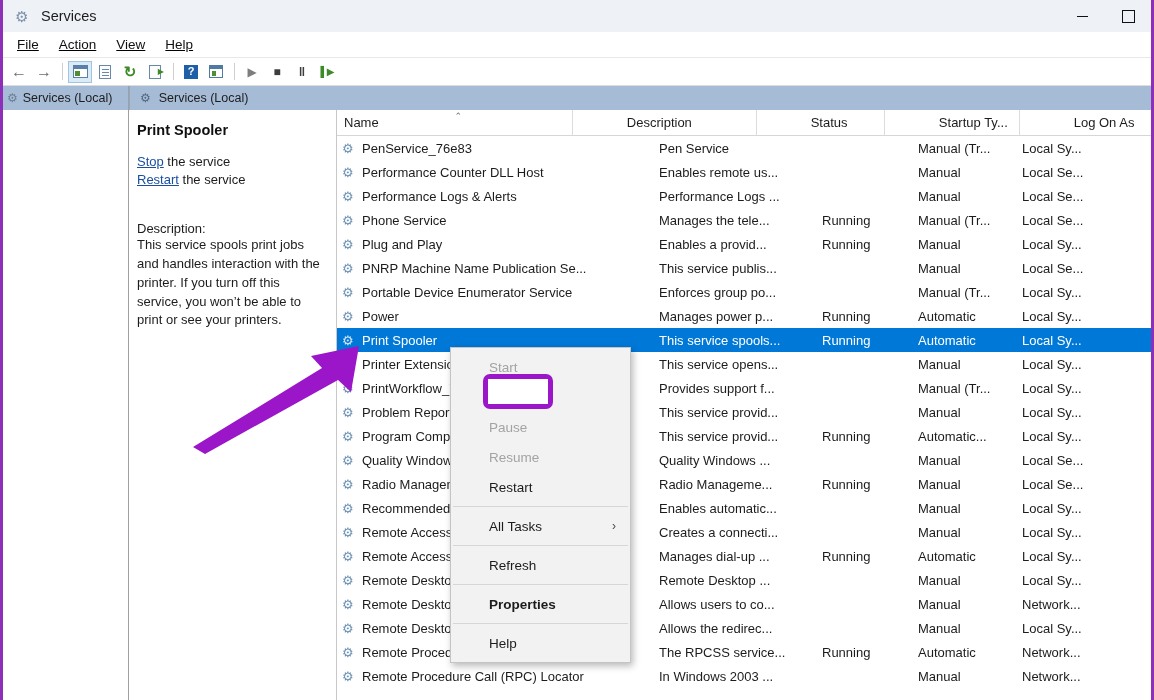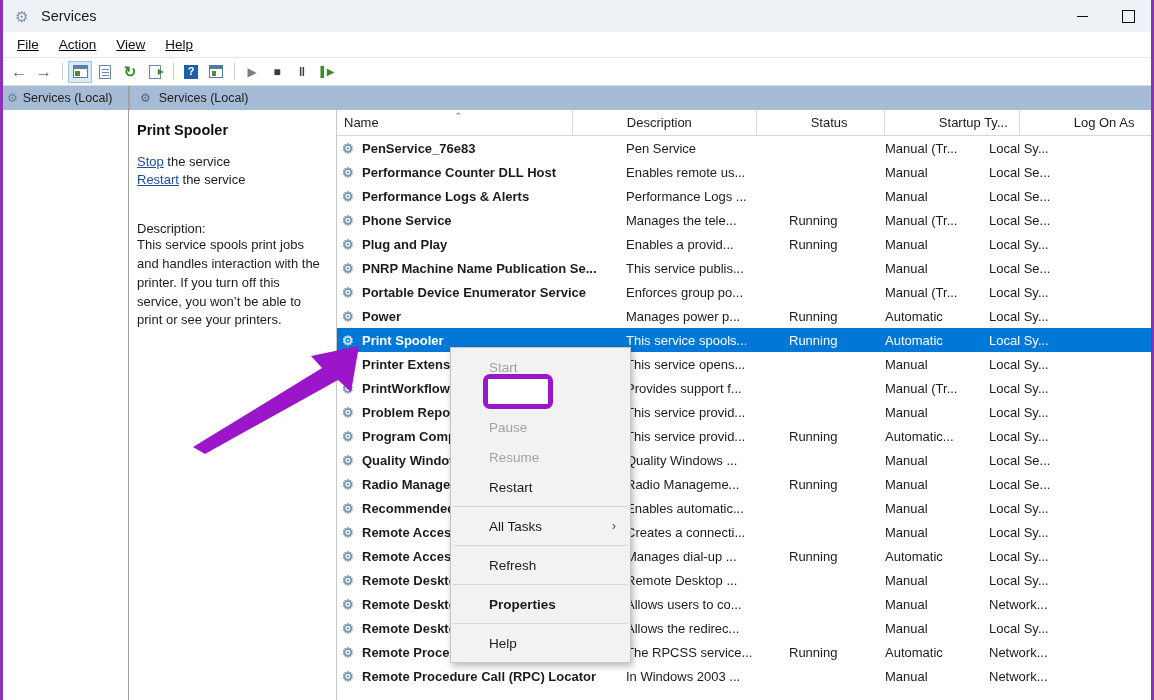--- a/index.html
+++ b/index.html
@@ -258,23 +258,23 @@
     display: flex; height: 24px; align-items: center;
     font-size: 13px; color: #1c1c1c;
     white-space: nowrap;
   }
   .row.selected { background: #0078d7; color: #ffffff; }
   .cell {
     overflow: hidden; white-space: nowrap;
     padding-left: 7px;
   }
   .cell.name {
-    width: 282px; display: flex; align-items: flex-start; padding-left: 5px; font-weight: bold;
-  }
-  .cell.desc   { width: 163px; }
+    width: 282px; display: flex; align-items: flex-start; padding-left: 5px;
+  }
+  .cell.desc   { width: 163px; margin-left: 33px; }
   .cell.status { width: 96px; }
   .cell.start  { width: 104px; }
   .cell.logon  { width: 100px; }
   .svc-gear {
     flex: none; width: 15px; height: 15px; margin-right: 5px;
     position: relative;
   }
   .svc-gear::before {
     content: "\2699"; font-size: 13px; color: #6f93b5; line-height: 15px;
   }

